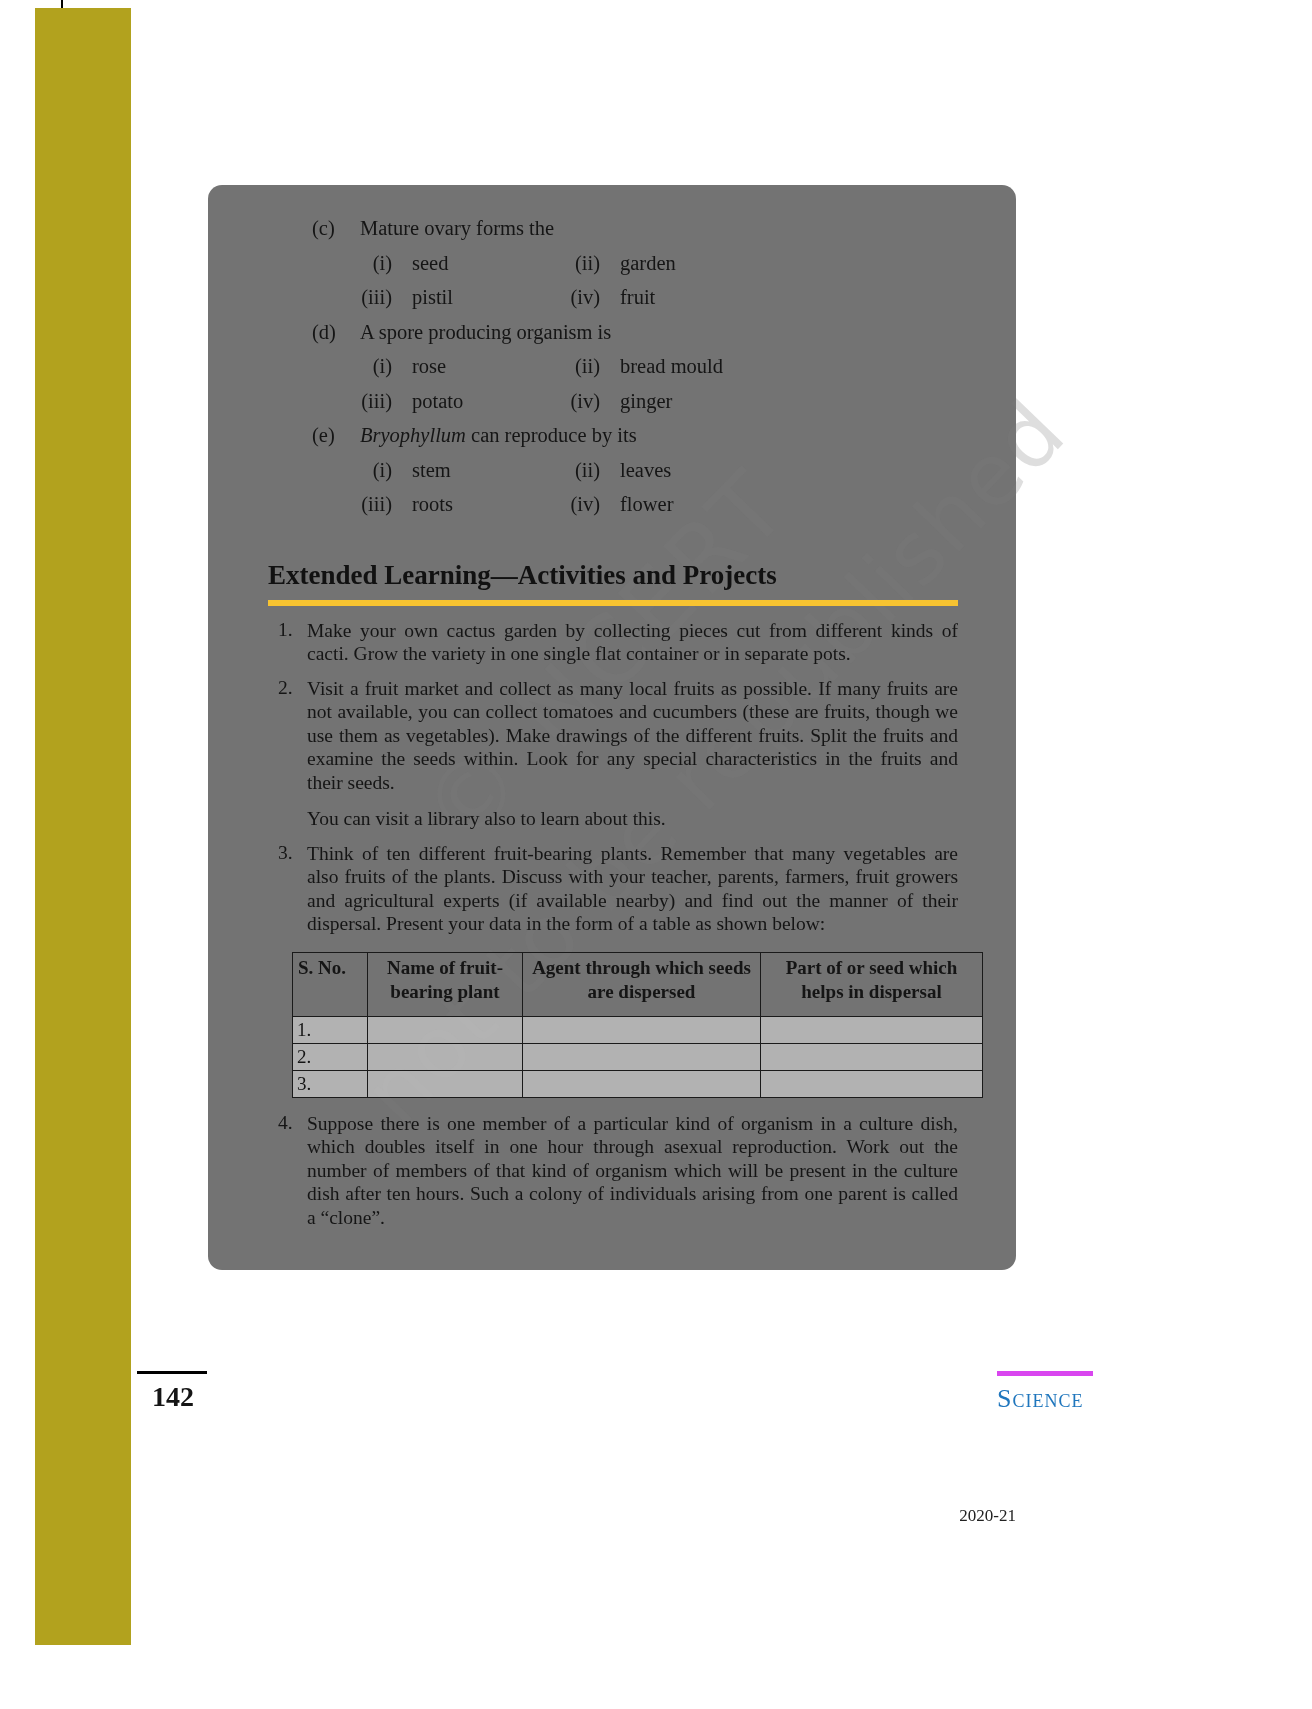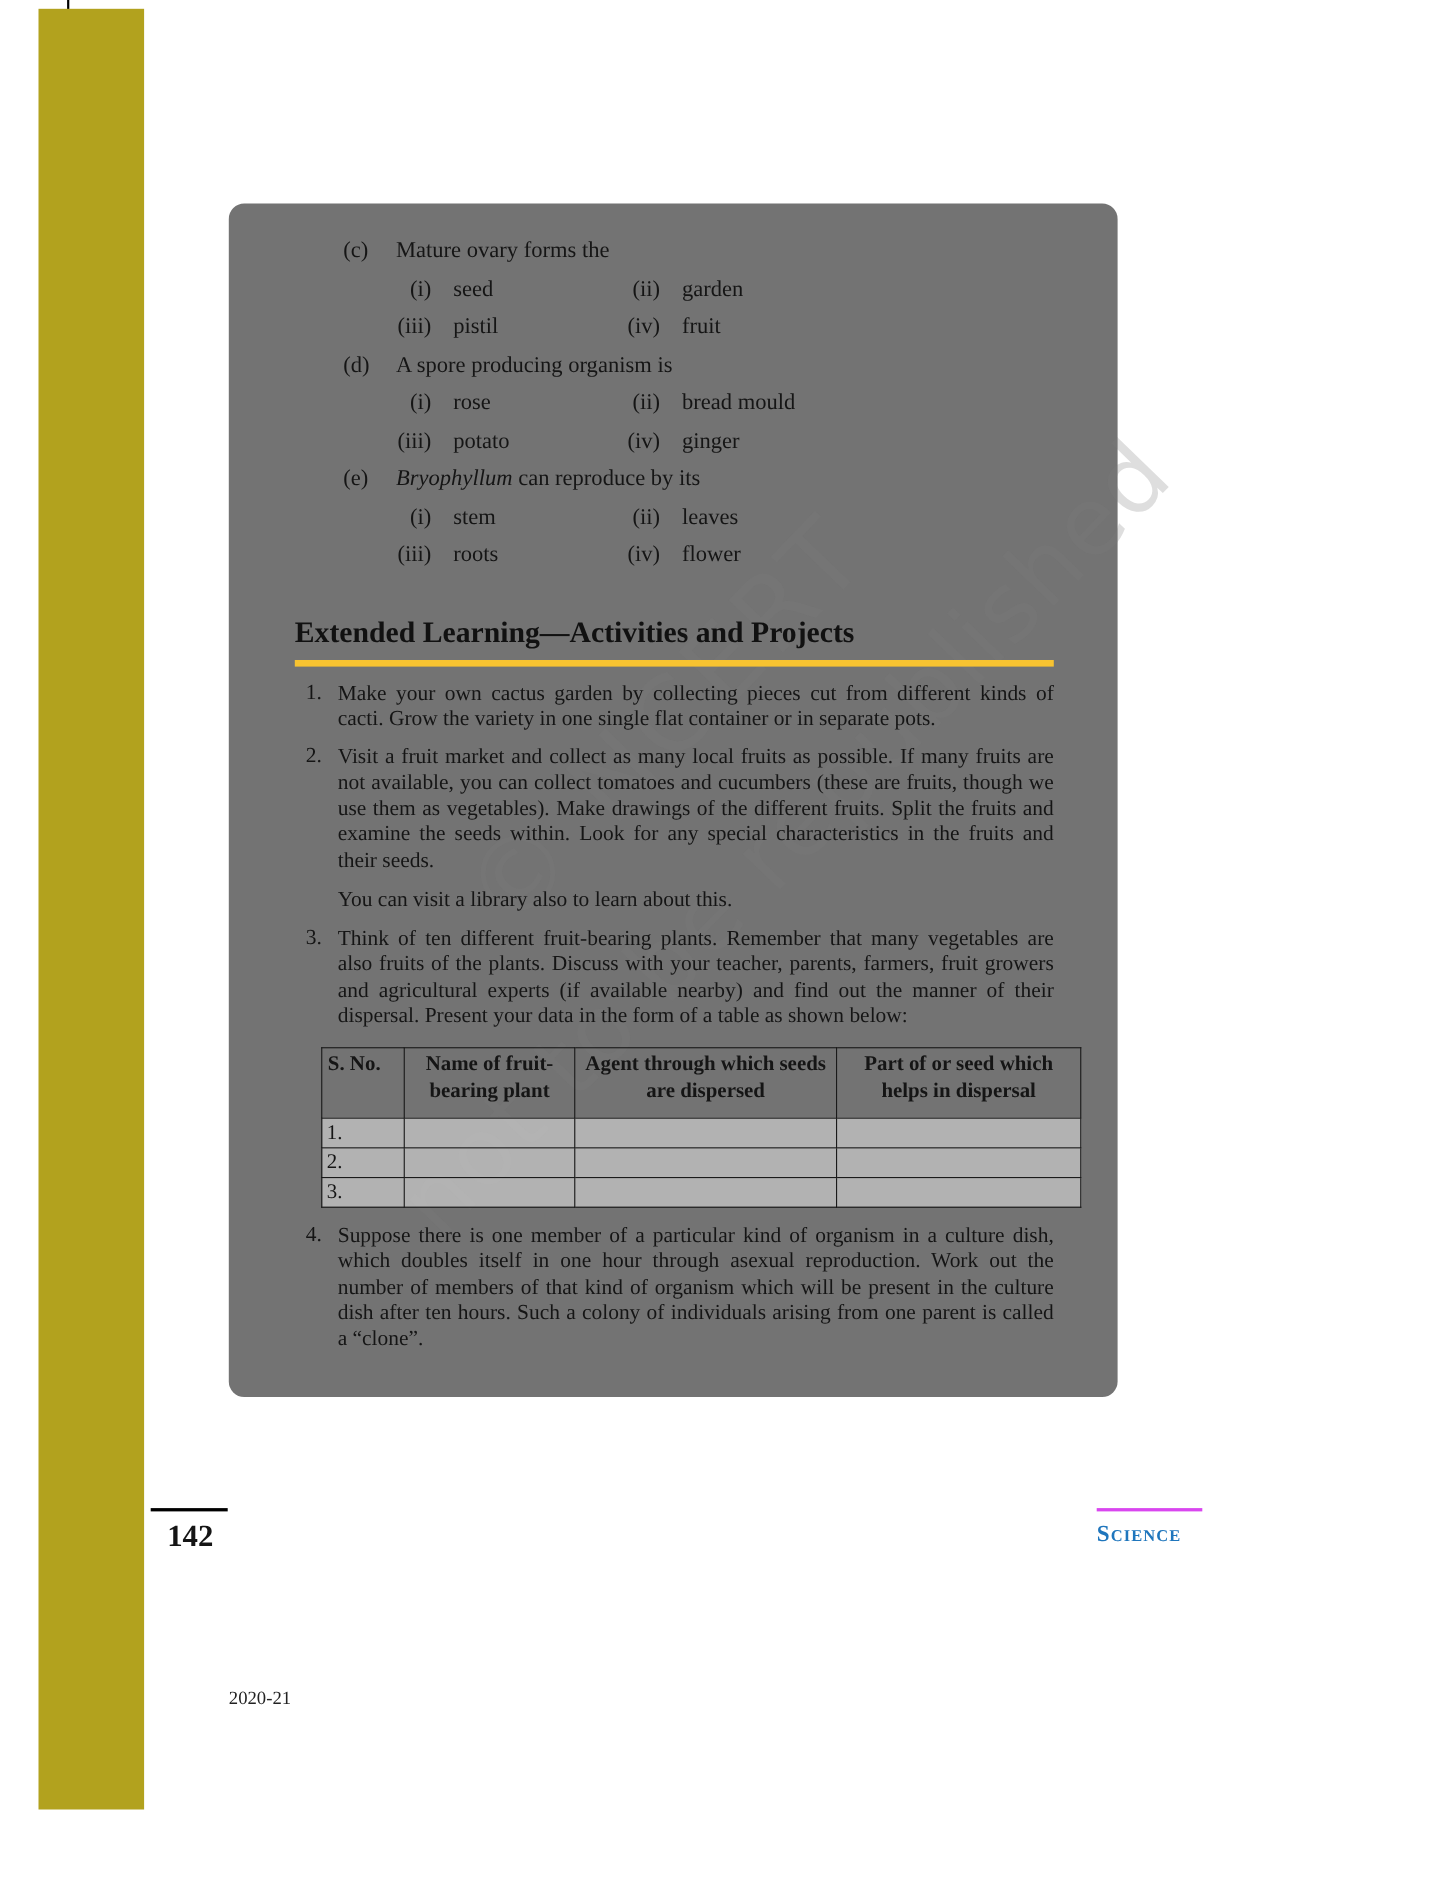--- a/index.html
+++ b/index.html
@@ -71,27 +71,27 @@
   .watermark .wm2 { font-size:86px; letter-spacing:2px; line-height:150px; white-space:nowrap; }
 
   
   .pagenum-box {
     position:absolute; left:137px; top:1371px; width:70px; z-index:6;
     background:#fff; border-top:3px solid #000;
     padding:7px 0 10px 15px; font-size:28px; font-weight:bold;
   }
   .science-label {
     position:absolute; left:997px; top:1371px; width:96px; z-index:6;
-    border-top:3px solid #d946ef; padding-top:8px;
-    font-size:21px; font-weight:bold; color:#1f76bd;
+    border-top:5px solid #d946ef; padding-top:8px;
+    font-size:26px; font-weight:normal; color:#1f76bd;
     font-variant:small-caps; letter-spacing:1px;
   }
   .year-line {
     position:absolute; left:208px; top:1506px; width:808px; z-index:6;
-    text-align:left; font-size:17px; color:#222;margin-top:28px;
+    text-align:right; font-size:17px; color:#222;
   }
 </style>
 </head>
 <body>
 
 <div class="page">
 
   <div class="cropmark-v"></div>
   <div class="cropmark-h"></div>
   <div class="olive-band"></div>

